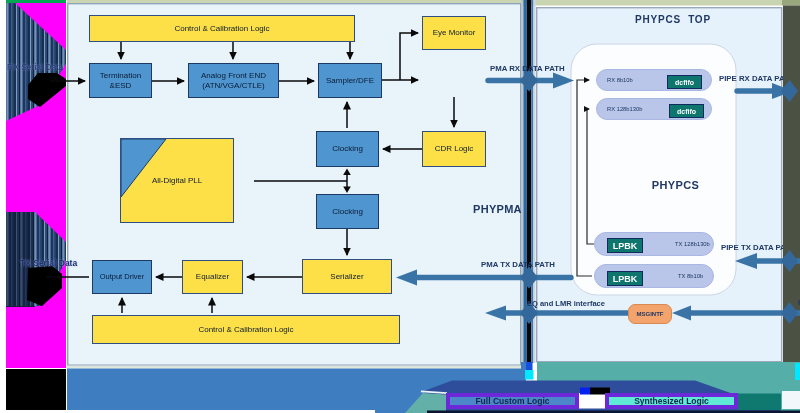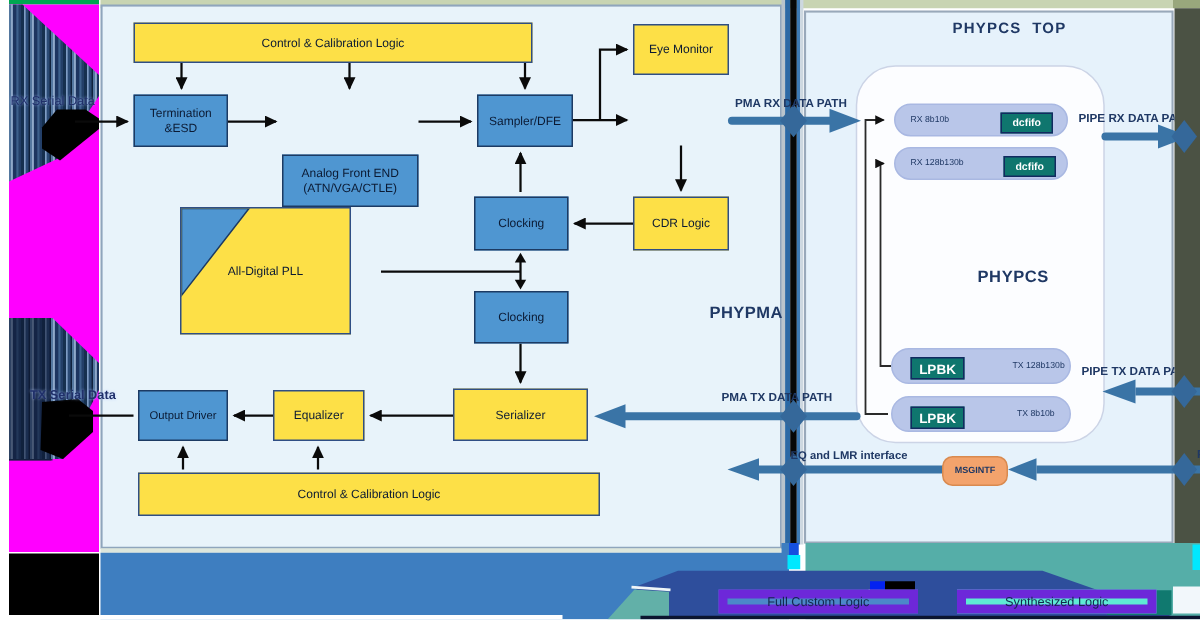--- a/index.html
+++ b/index.html
@@ -13,21 +13,21 @@
        white-space:pre-line;}
   .blue{background:#4f96d1;border-color:#1c3a63;}
   .lav{background:#fde047;border-color:#2f4e84;}
   .pill{border-radius:12px;background:#b9c6e9;border:1px solid #a9b8e2;
         display:flex;align-items:center;color:#1f3864;}
   .darkchip{background:#0f766e;border:1px solid #122a60;color:#ffffff;
         display:flex;align-items:center;justify-content:center;font-weight:bold;}
   .pathlabel{font-size:7.8px;font-weight:bold;color:#1f3864;white-space:pre;overflow:hidden;}
   .title{font-weight:bold;color:#1f3864;white-space:pre;padding-left:44px;}
   .legendbox{display:flex;align-items:center;justify-content:center;font-size:8.5px;
-        font-weight:normal;color:#13264d;border:6px solid #6d28d9;margin-left:33px;}
+        font-weight:bold;color:#13264d;border:4px solid #6d28d9;}
 </style>
 </head>
 <body>
 
 <div class="stage">
 
 <svg width="800" height="413" viewBox="0 0 800 413">
   <defs>
     <pattern id="glitch" width="14" height="8" patternUnits="userSpaceOnUse">
       <rect x="0" y="0" width="14" height="8" fill="#2c4d7c"></rect>
@@ -155,21 +155,21 @@
     <polygon points="520,313 529,302 538,313 529,324" fill="#35689a"></polygon>
     <polygon points="781,91 789.5,80 798,91 789.5,102" fill="#35689a"></polygon>
     <polygon points="781,261 789.5,250 798,261 789.5,272" fill="#35689a"></polygon>
     <polygon points="781,313 789.5,302 798,313 789.5,324" fill="#35689a"></polygon>
   </g>
 </svg>
 
 <div class="abs blk lav" style="left:89px;top:15px;width:266px;height:27px;">Control &amp; Calibration Logic</div>
 <div class="abs blk blue" style="left:89px;top:63px;width:63px;height:35px;">Termination
 &amp;ESD</div>
-<div class="abs blk blue" style="left:188px;top:63px;width:91px;height:35px;margin-top:40px;">Analog Front END
+<div class="abs blk blue" style="left:188px;top:63px;width:91px;height:35px;">Analog Front END
 (ATN/VGA/CTLE)</div>
 <div class="abs blk blue" style="left:318px;top:63px;width:64px;height:35px;">Sampler/DFE</div>
 <div class="abs blk lav" style="left:422px;top:16px;width:64px;height:34px;">Eye Monitor</div>
 <div class="abs blk lav" style="left:422px;top:131px;width:64px;height:36px;">CDR Logic</div>
 <div class="abs blk blue" style="left:316px;top:131px;width:63px;height:36px;">Clocking</div>
 <div class="abs blk blue" style="left:316px;top:194px;width:63px;height:35px;">Clocking</div>
 <div class="abs blk lav" style="left:120px;top:138px;width:114px;height:85px;">
   <svg width="134" height="85" viewBox="0 0 134 85" style="position:absolute;left:0;top:0;">
     <polygon points="0,0 45,0 0,58" fill="#4f96d1" stroke="#1c3a63" stroke-width="1"></polygon>
   </svg>

